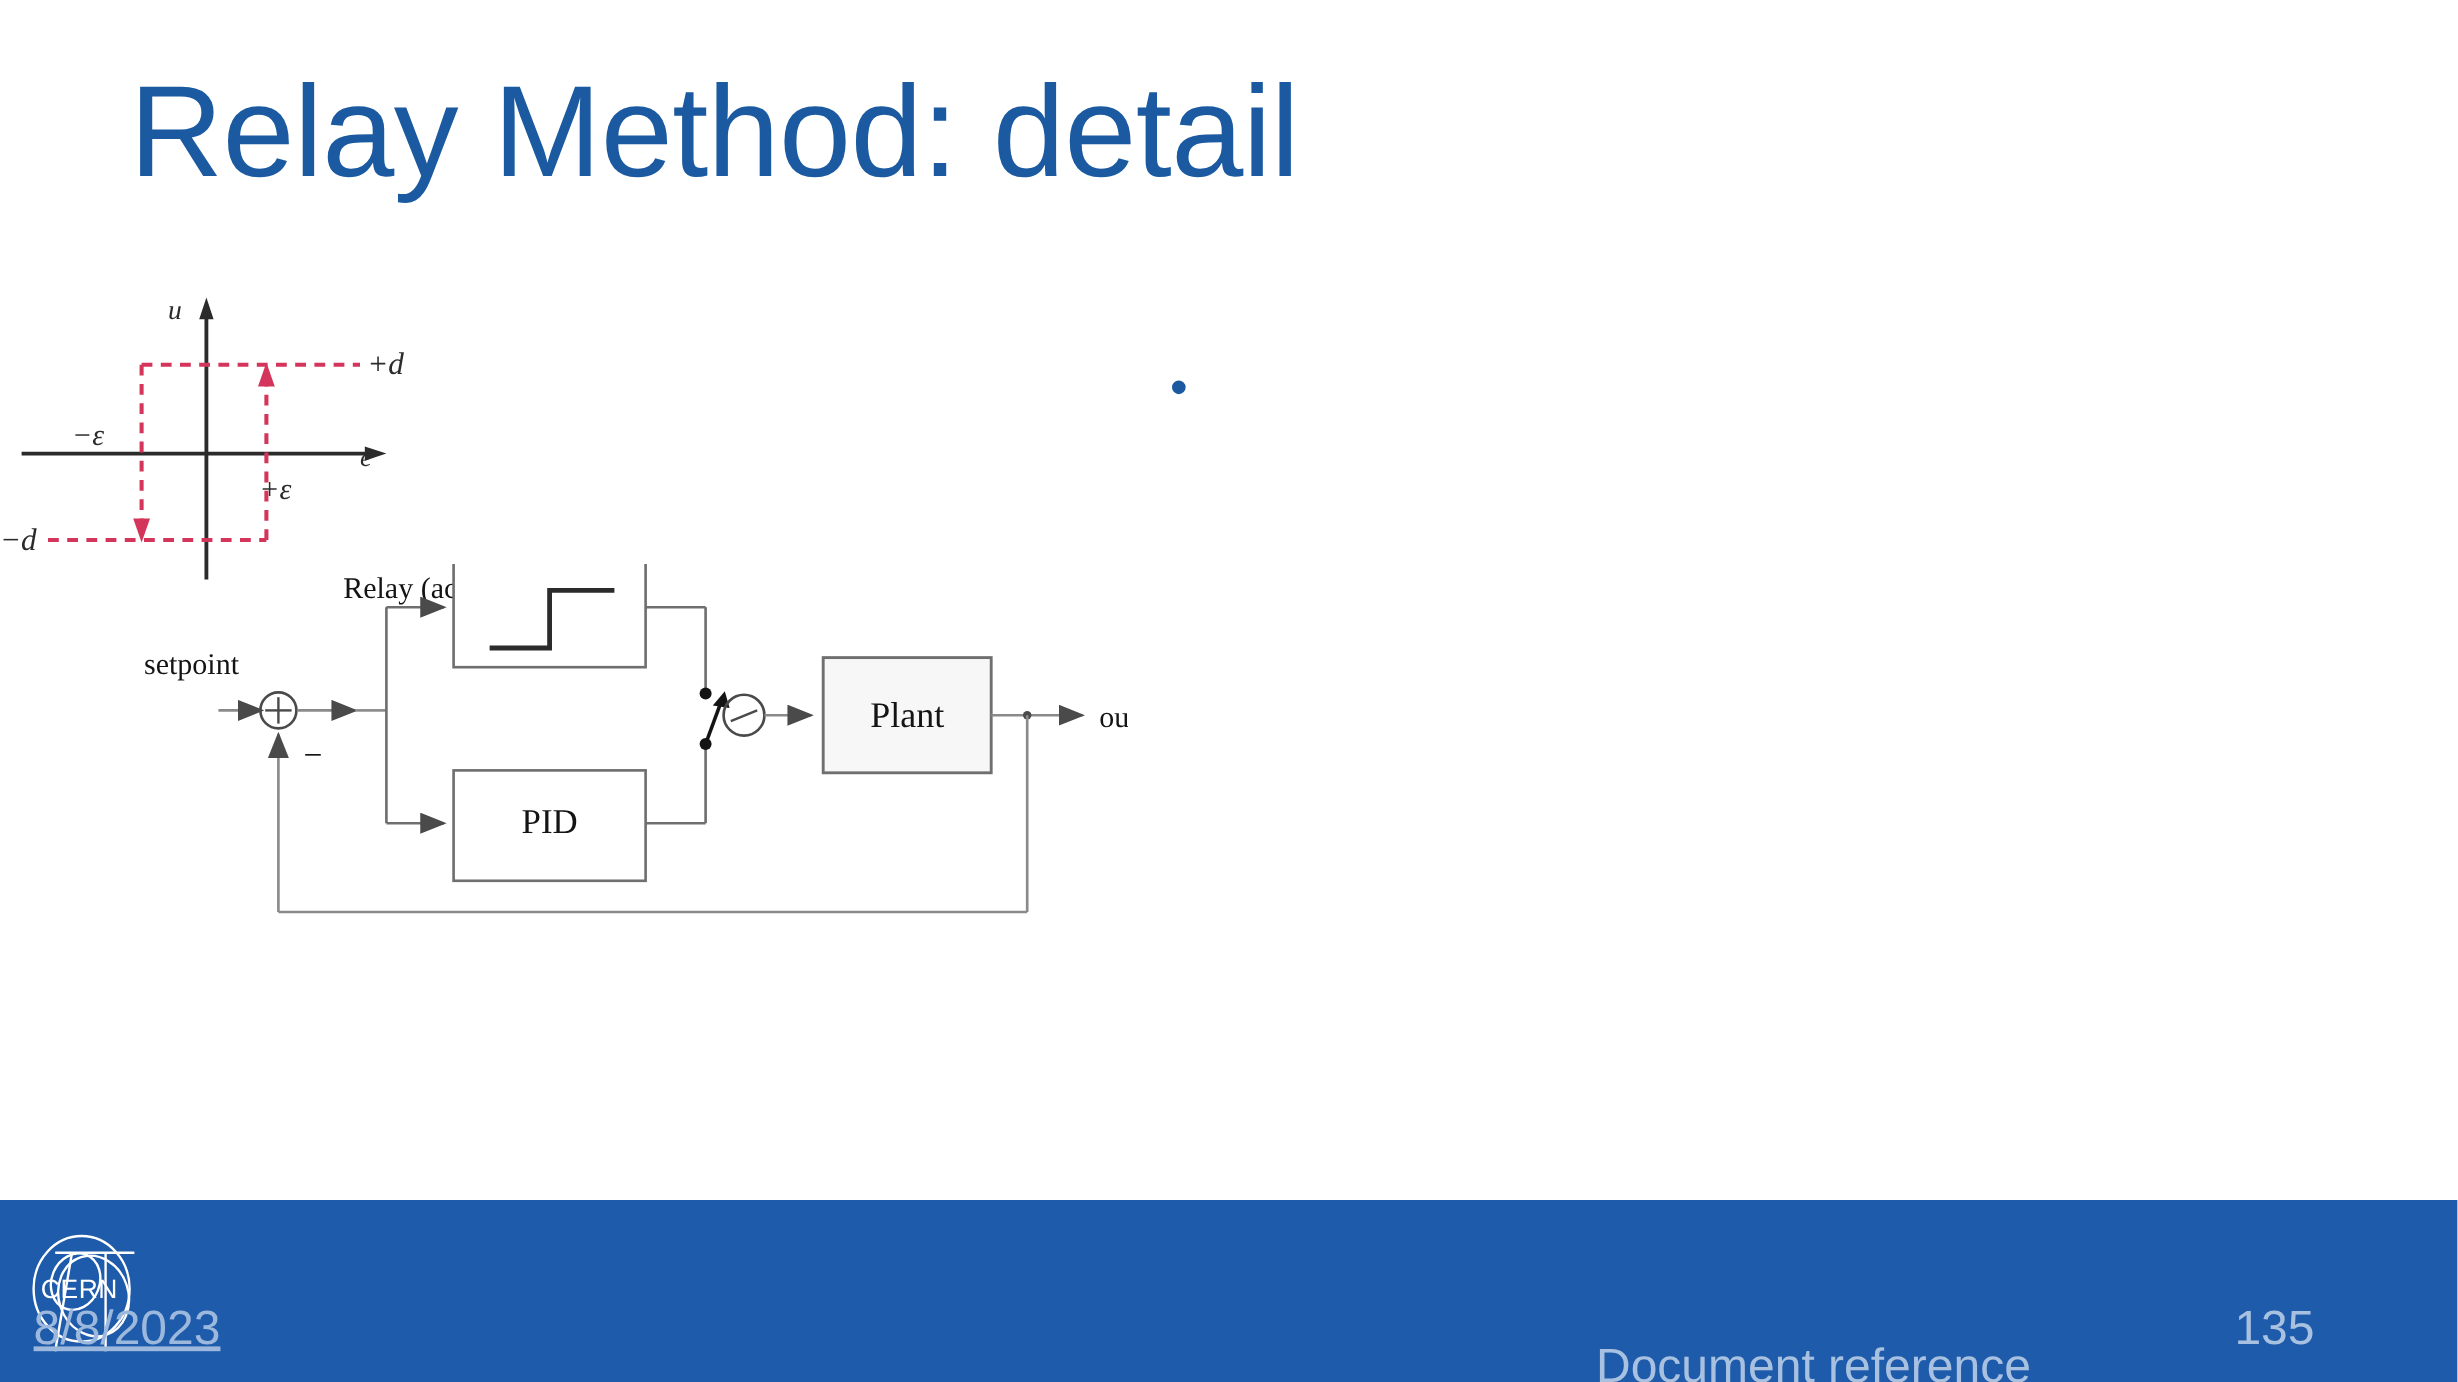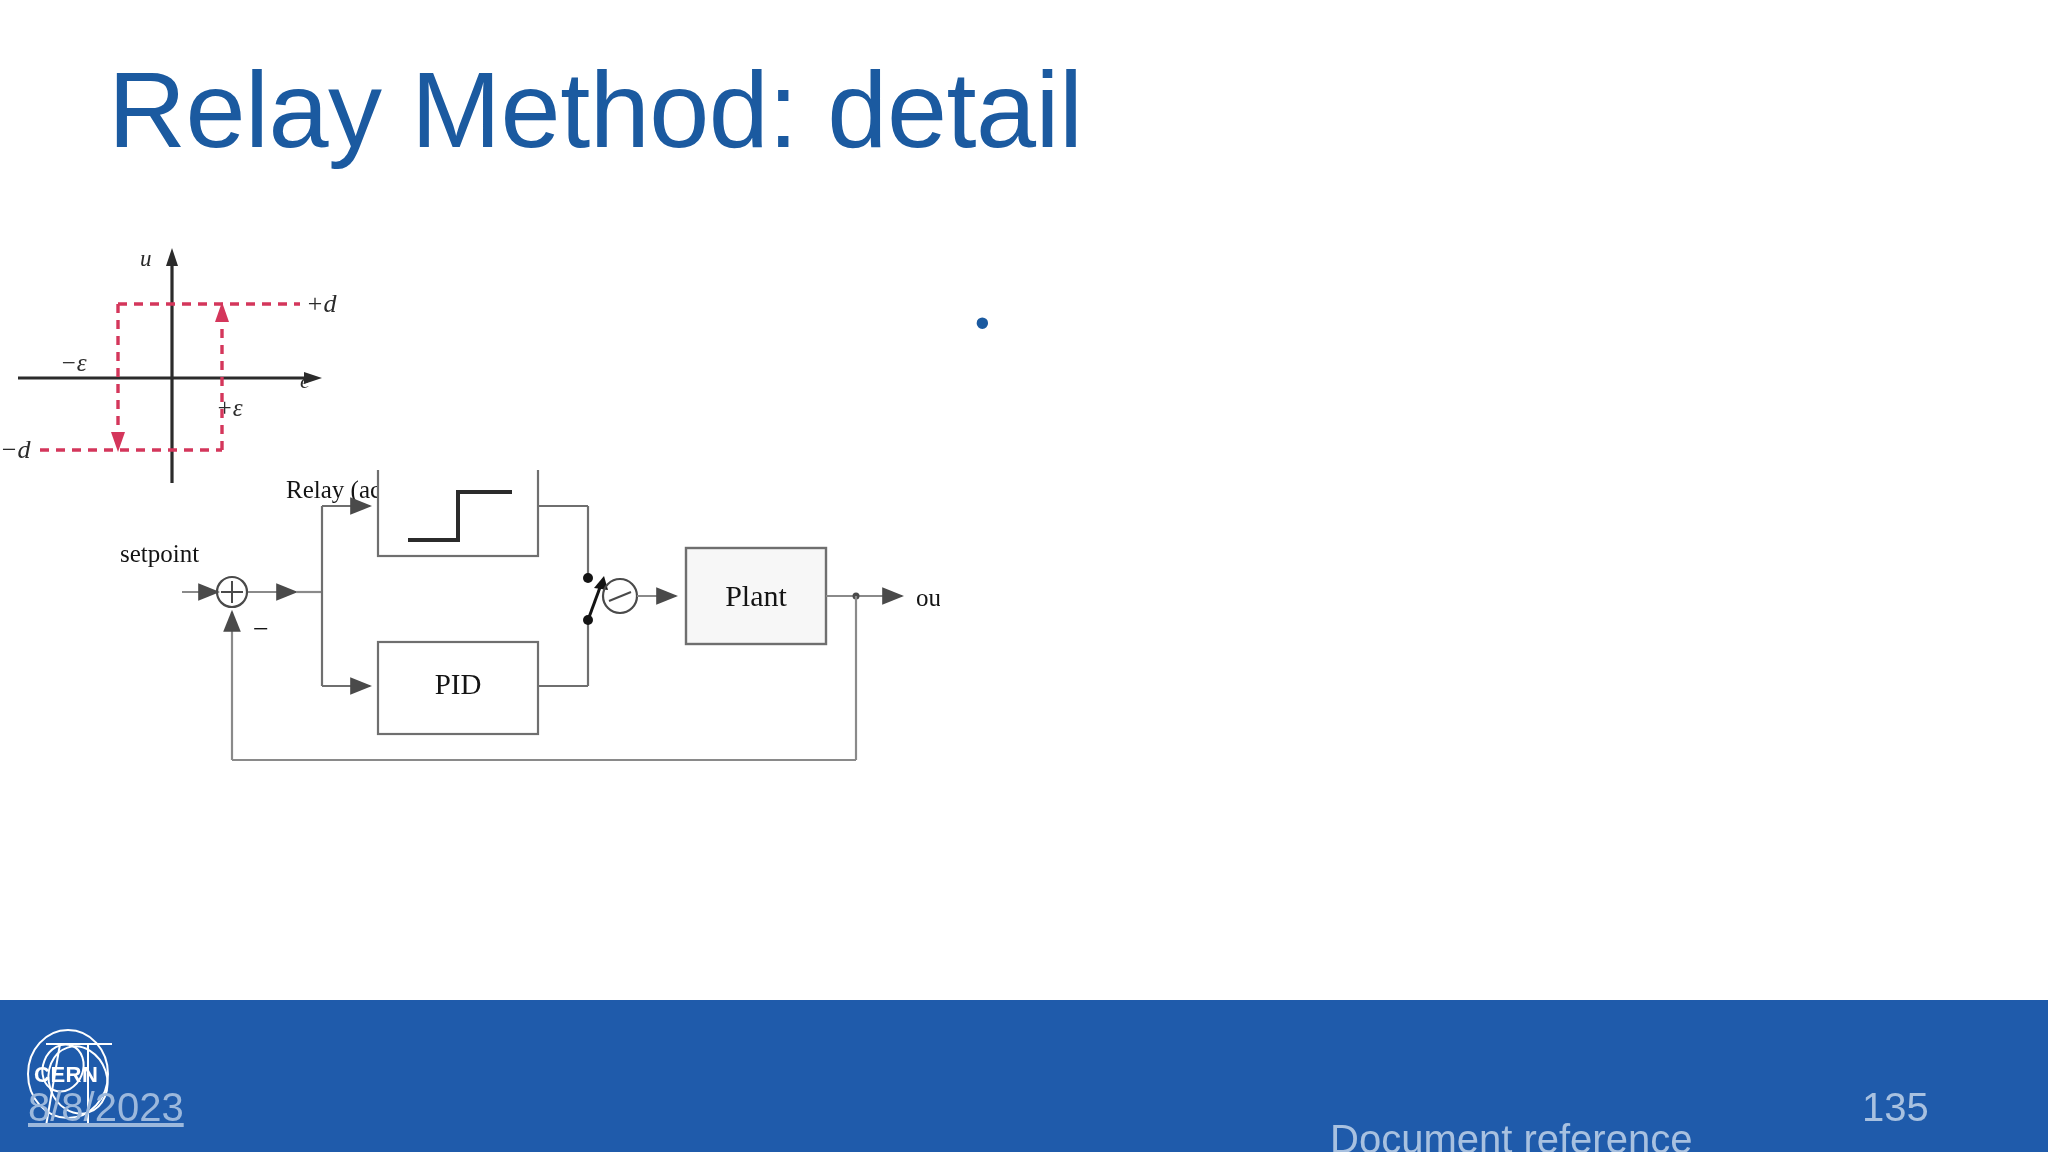--- a/index.html
+++ b/index.html
@@ -125,21 +125,20 @@
     top: 1085px;
     font-size: 40px;
     color: #A8C1E0;
   }
   #cern-logo {
     position: absolute;
     left: 16px;
     top: 1022px;
     width: 130px;
     height: 120px;
-    font-weight: bold;
   }
   #cern-logo svg { display: block; }
 </style>
 </head>
 <body>
 
 <div id="slide">
 
   <div id="slide-title">Relay Method: detail</div>
 

